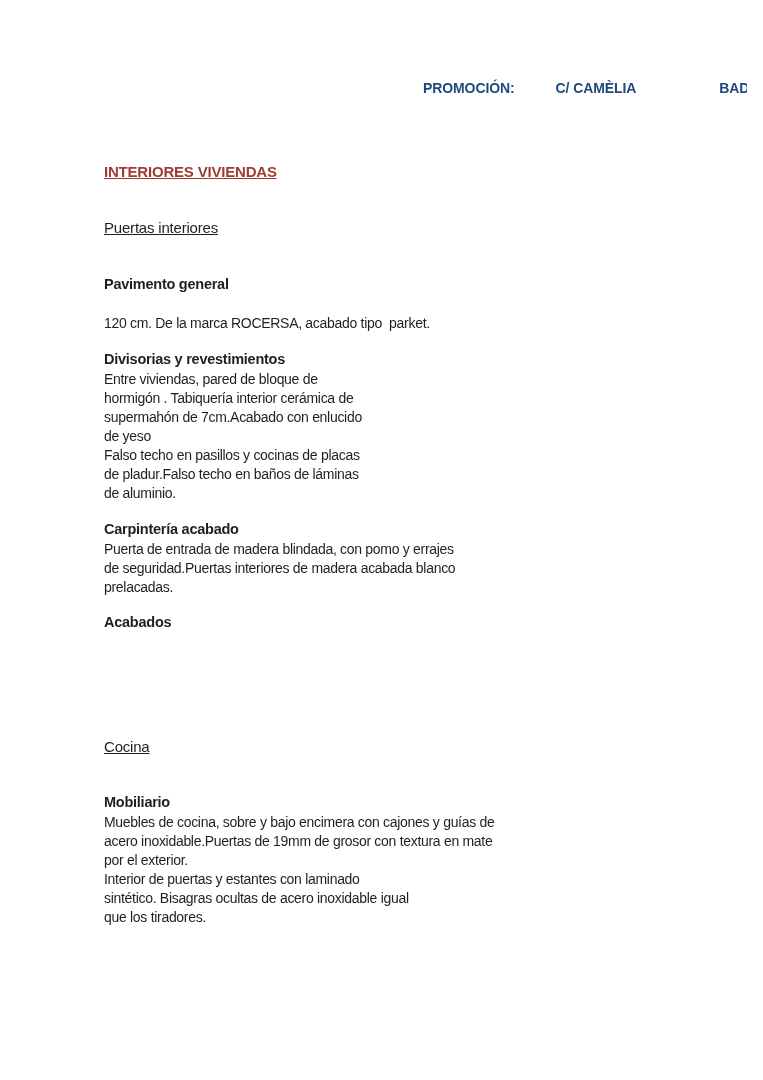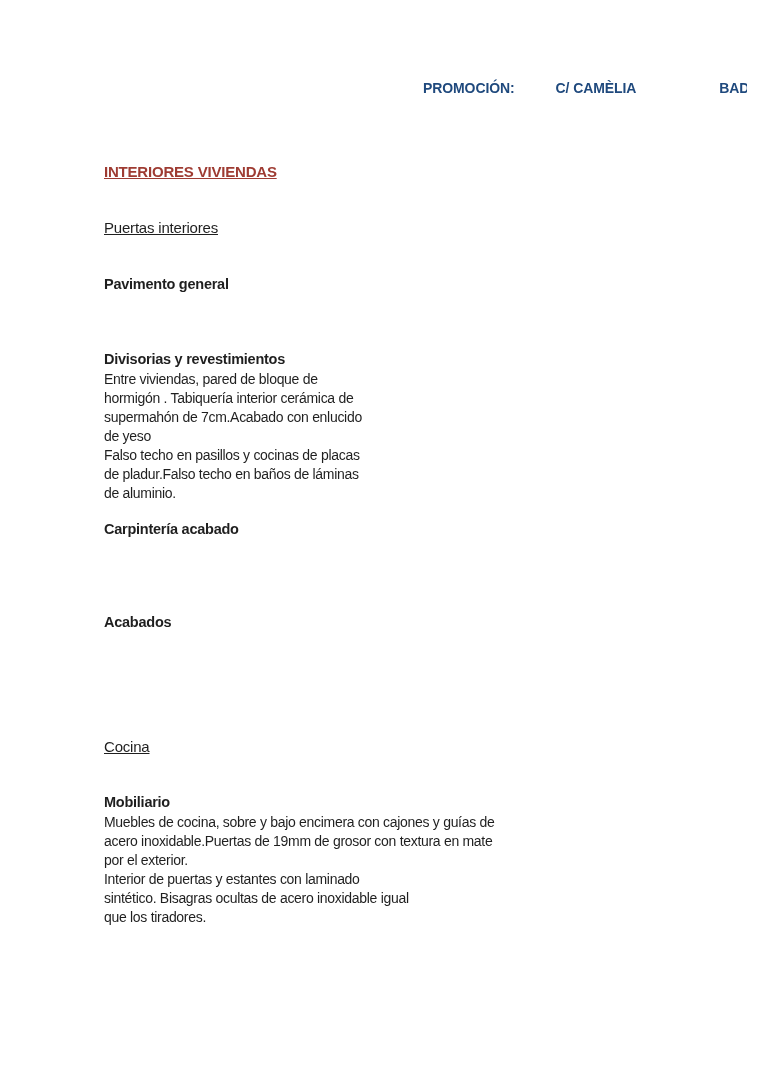--- a/index.html
+++ b/index.html
@@ -79,31 +79,35 @@
 
   <div class="doc-header">
     <span>PROMOCIÓN:</span><span class="gap-sm"></span><span>C/ CAMÈLIA</span><span class="gap-lg"></span><span>BADALONA</span>
   </div>
 
   <div class="abs doc-title">INTERIORES VIVIENDAS</div>
 
   <div class="abs doc-subtitle" style="top:187px">Puertas interiores</div>
 
   <div class="abs sec-heading" style="top:244px">Pavimento general</div>
+  <div class="abs sec-body" style="top:282px">120 cm. De la marca ROCERSA, acabado tipo  parket.</div>
 
   <div class="abs sec-heading" style="top:319px">Divisorias y revestimientos</div>
   <div class="abs sec-body" style="top:338px">Entre viviendas, pared de bloque de
 hormigón . Tabiquería interior cerámica de
 supermahón de 7cm.Acabado con enlucido
 de yeso
 Falso techo en pasillos y cocinas de placas
 de pladur.Falso techo en baños de láminas
 de aluminio.</div>
 
   <div class="abs sec-heading" style="top:489px">Carpintería acabado</div>
+  <div class="abs sec-body" style="top:508px">Puerta de entrada de madera blindada, con pomo y errajes
+de seguridad.Puertas interiores de madera acabada blanco
+prelacadas.</div>
 
   <div class="abs sec-heading" style="top:582px">Acabados</div>
 
   <div class="abs doc-subtitle" style="top:706px">Cocina</div>
 
   <div class="abs sec-heading" style="top:762px">Mobiliario</div>
   <div class="abs sec-body" style="top:781px">Muebles de cocina, sobre y bajo encimera con cajones y guías de
 acero inoxidable.Puertas de 19mm de grosor con textura en mate
 por el exterior.
 Interior de puertas y estantes con laminado

